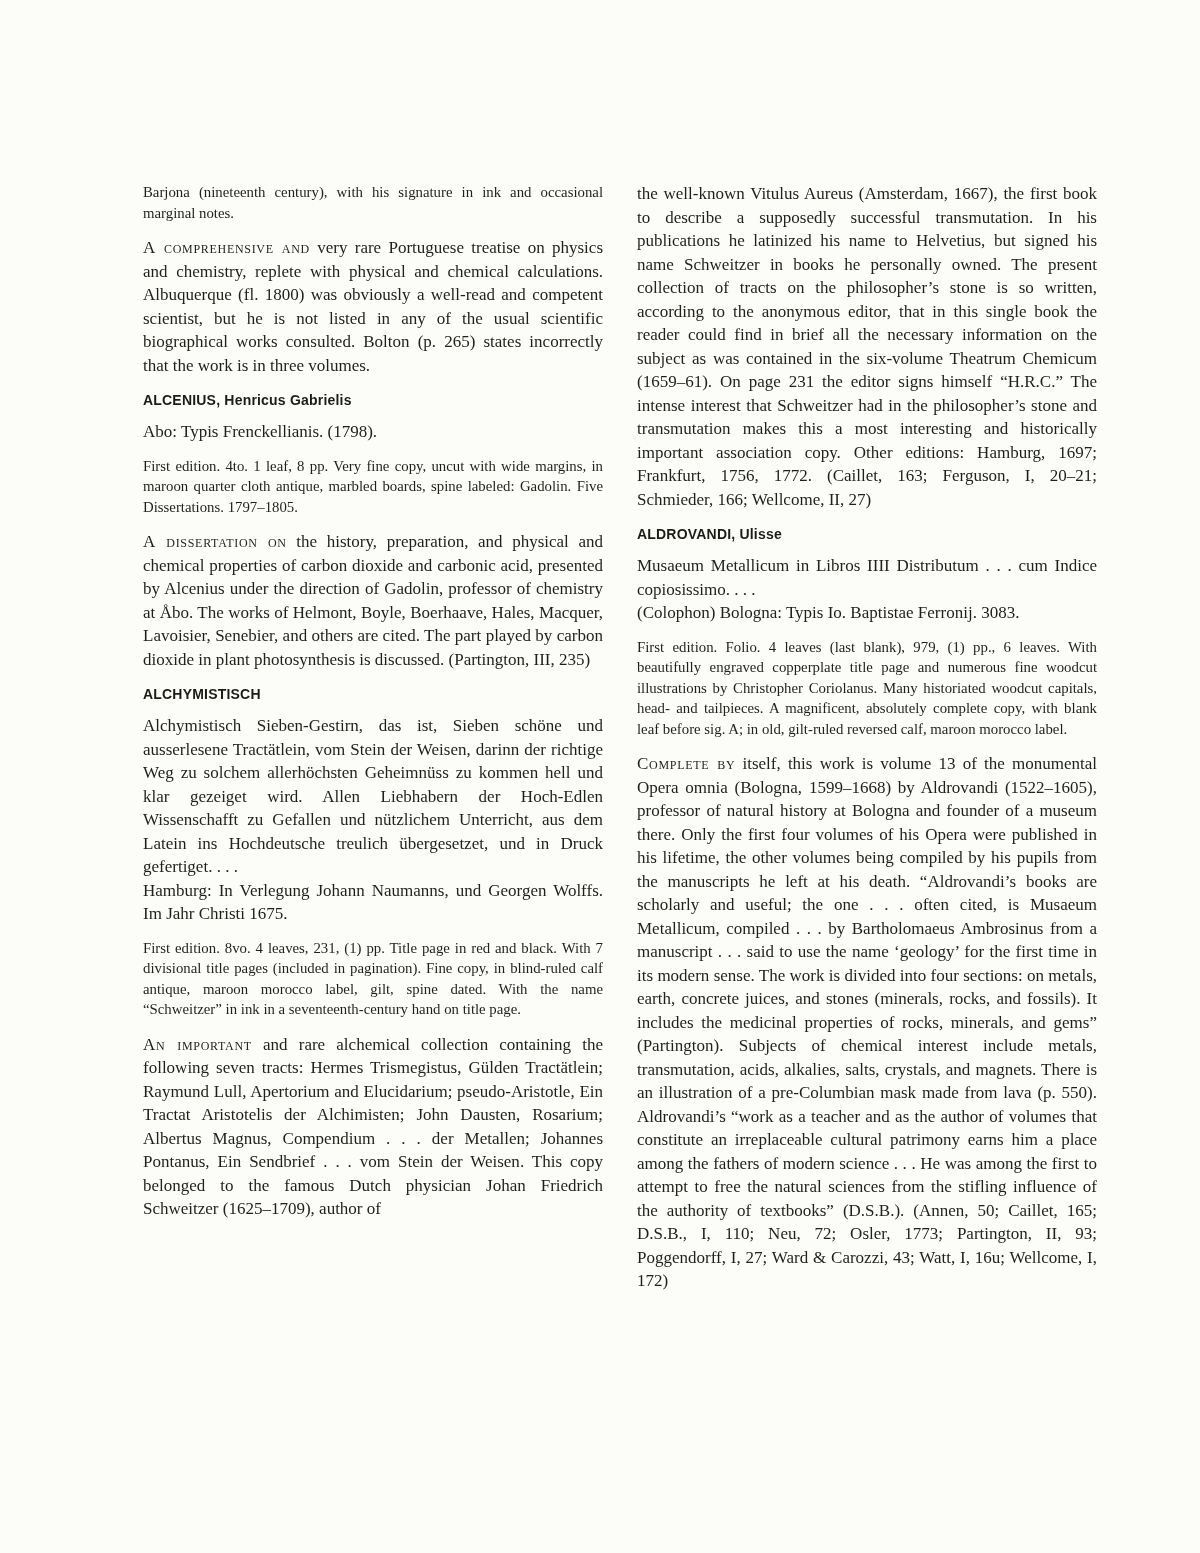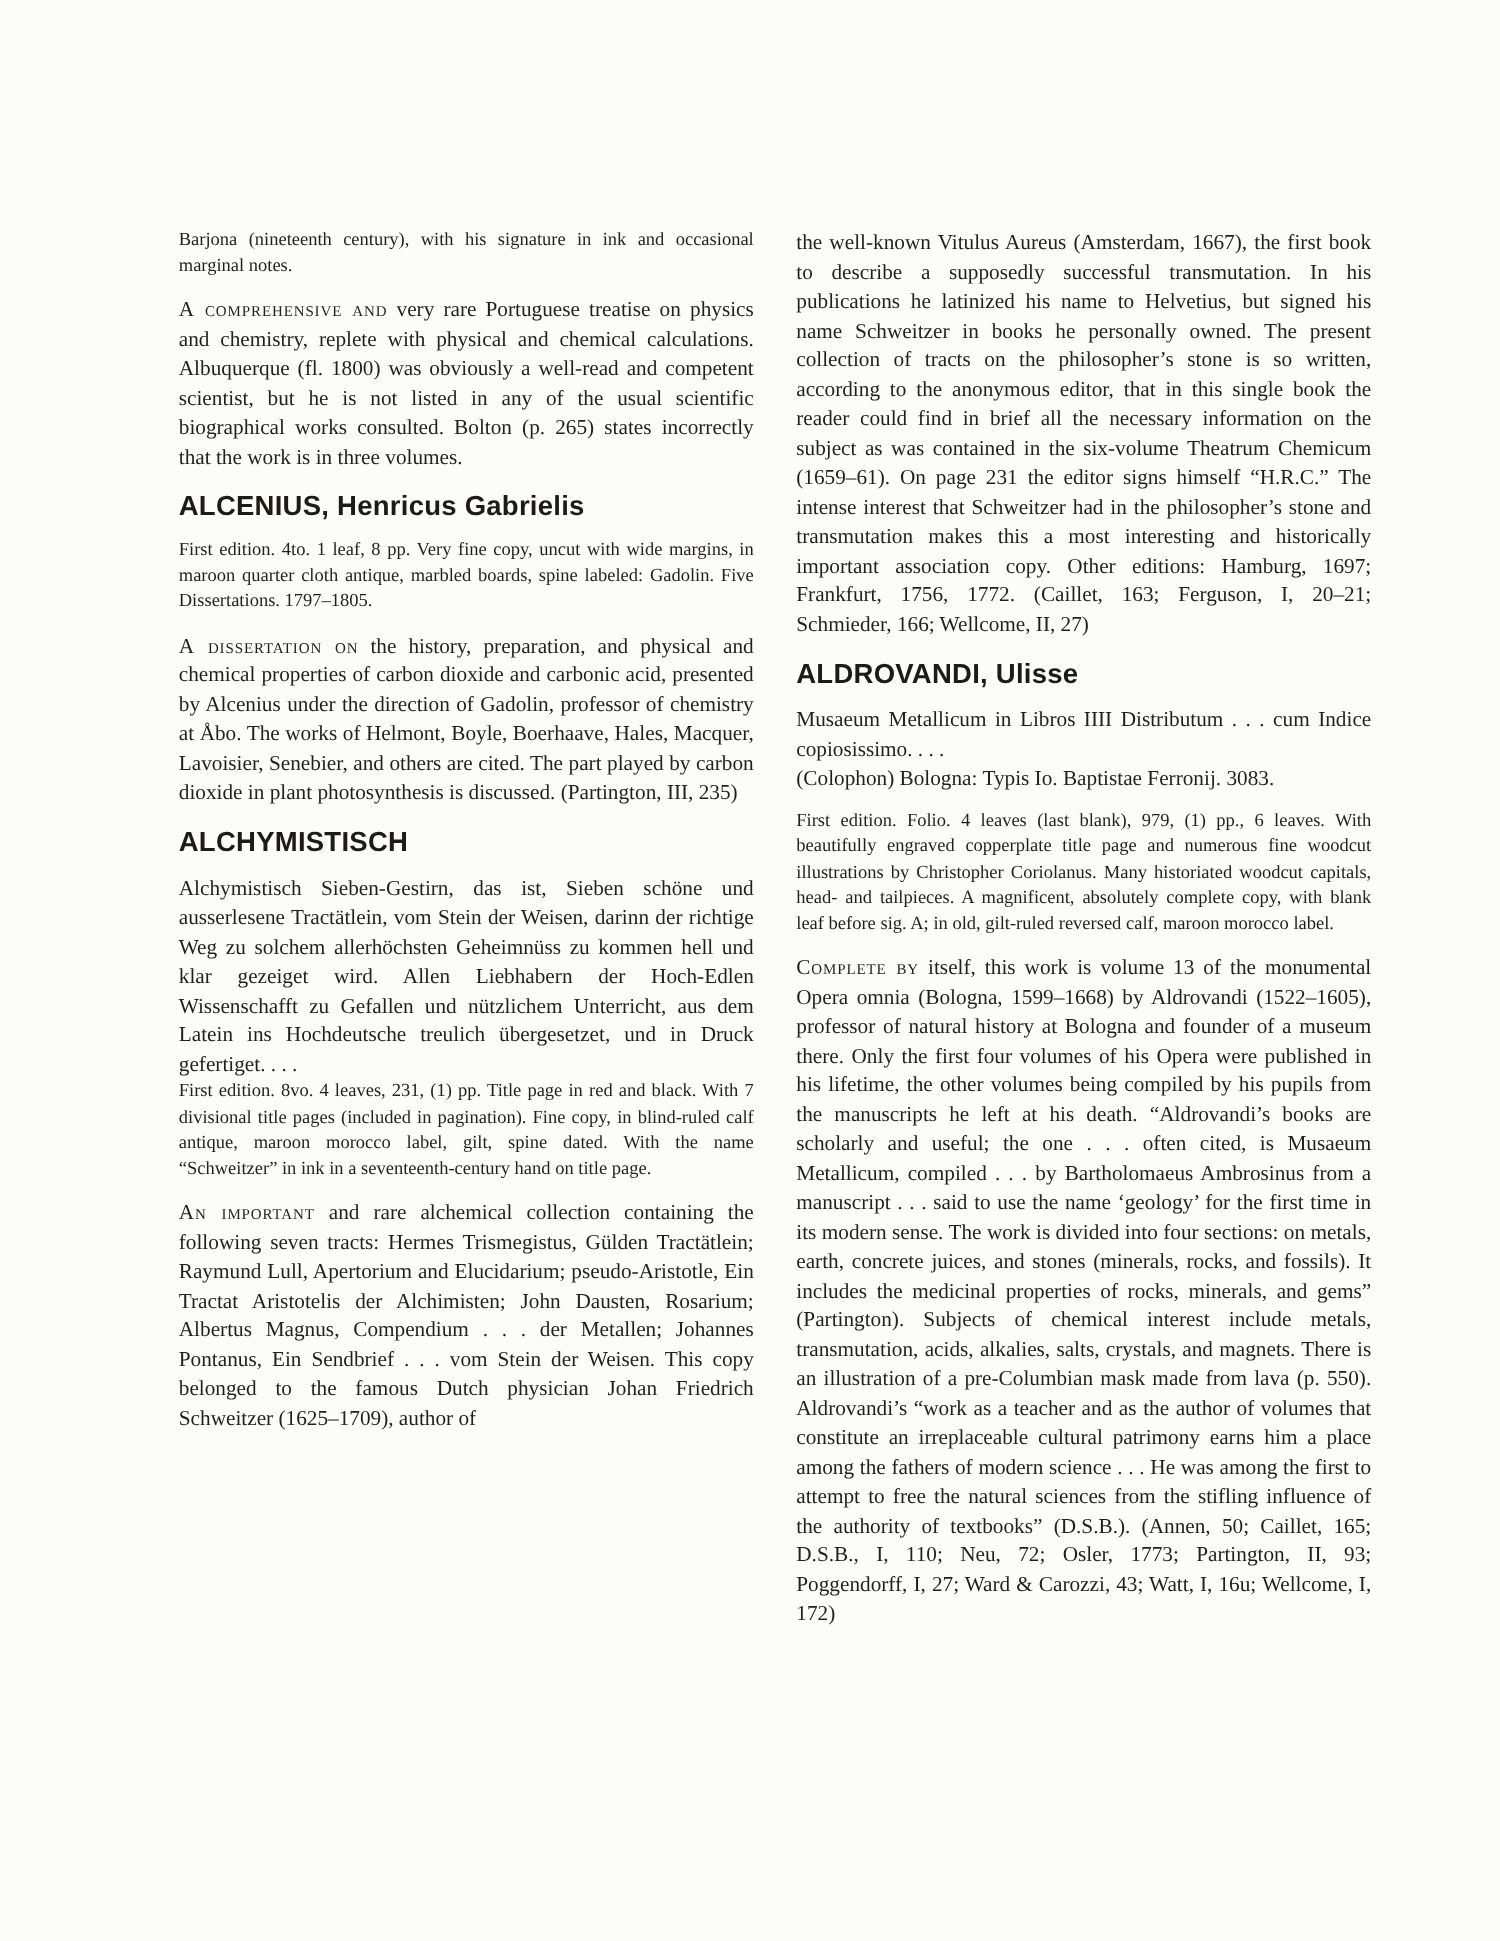--- a/index.html
+++ b/index.html
@@ -65,21 +65,21 @@
     line-height: 23.5px;
     margin: 0 0 12px 0;
   }
   .blk-biblio {
     font-size: 14.8px;
     line-height: 20.5px;
     margin: 0 0 13px 0;
   }
   h2.blk-heading {
     font-family: "Liberation Sans", sans-serif;
-    font-size: 22px;
+    font-size: 14px;
     font-weight: 700;
     letter-spacing: 0.2px;
     margin: 15px 0 12px 0;
     text-align: left;
     color: #1d1b16;
   }
   .rn { font-style: normal; }
   .ri { }
   .rsc { font-variant: small-caps; letter-spacing: 0.7px; }
   .rlead { letter-spacing: 0.7px; }
@@ -87,24 +87,26 @@
 </head>
 <body>
 
 <div class="page">
 
   <main class="columns">
     <section class="col" id="col-left">
         <p class="blk blk-biblio">Barjona (nineteenth century), with his signature in ink and occasional marginal notes.</p>
         <p class="blk blk-discussion"><span class="rlead">A</span><span class="rsc"> comprehensive and</span><span class="rn"> very rare Portuguese treatise on physics and chemistry, replete with physical and chemical calculations. Albuquerque (fl. 1800) was obviously a well-read and competent scientist, but he is not listed in any of the usual scientific biographical works consulted. Bolton (p. 265) states incorrectly that the work is in three volumes.</span></p>
         <h2 class="blk blk-heading">ALCENIUS, Henricus Gabrielis</h2>
+        <p class="blk blk-imprint">Abo: Typis Frenckellianis. (1798).</p>
         <p class="blk blk-biblio">First edition. 4to. 1 leaf, 8 pp. Very fine copy, uncut with wide margins, in maroon quarter cloth antique, marbled boards, spine labeled: Gadolin. Five Dissertations. 1797–1805.</p>
         <p class="blk blk-discussion"><span class="rlead">A</span><span class="rsc"> dissertation on</span><span class="rn"> the history, preparation, and physical and chemical properties of carbon dioxide and carbonic acid, presented by Alcenius under the direction of Gadolin, professor of chemistry at Åbo. The works of Helmont, Boyle, Boerhaave, Hales, Macquer, Lavoisier, Senebier, and others are cited. The part played by carbon dioxide in plant photosynthesis is discussed. (Partington, III, 235)</span></p>
         <h2 class="blk blk-heading">ALCHYMISTISCH</h2>
         <p class="blk blk-title"><span class="ri">Alchymistisch Sieben-Gestirn, das ist, Sieben schöne und ausserlesene Tractätlein, vom Stein der Weisen, darinn der richtige Weg zu solchem allerhöchsten Geheimnüss zu kommen hell und klar gezeiget wird. Allen Liebhabern der Hoch-Edlen Wissenschafft zu Gefallen und nützlichem Unterricht, aus dem Latein ins Hochdeutsche treulich übergesetzet, und in Druck gefertiget. . . .</span></p>
+        <p class="blk blk-imprint">Hamburg: In Verlegung Johann Naumanns, und Georgen Wolffs. Im Jahr Christi 1675.</p>
         <p class="blk blk-biblio">First edition. 8vo. 4 leaves, 231, (1) pp. Title page in red and black. With 7 divisional title pages (included in pagination). Fine copy, in blind-ruled calf antique, maroon morocco label, gilt, spine dated. With the name “Schweitzer” in ink in a seventeenth-century hand on title page.</p>
         <p class="blk blk-discussion"><span class="rlead">A</span><span class="rsc">n important</span><span class="rn"> and rare alchemical collection containing the following seven tracts: Hermes Trismegistus, </span><span class="ri">Gülden Tractätlein</span><span class="rn">; Raymund Lull, </span><span class="ri">Apertorium</span><span class="rn"> and </span><span class="ri">Elucidarium</span><span class="rn">; pseudo-Aristotle, </span><span class="ri">Ein Tractat Aristotelis der Alchimisten</span><span class="rn">; John Dausten, </span><span class="ri">Rosarium</span><span class="rn">; Albertus Magnus, </span><span class="ri">Compendium . . . der Metallen</span><span class="rn">; Johannes Pontanus, </span><span class="ri">Ein Sendbrief . . . vom Stein der Weisen</span><span class="rn">. This copy belonged to the famous Dutch physician Johan Friedrich Schweitzer (1625–1709), author of</span></p>
       </section>
     <section class="col" id="col-right">
         <p class="blk blk-discussion"><span class="rn">the well-known </span><span class="ri">Vitulus Aureus</span><span class="rn"> (Amsterdam, 1667), the first book to describe a supposedly successful transmutation. In his publications he latinized his name to Helvetius, but signed his name Schweitzer in books he personally owned. The present collection of tracts on the philosopher’s stone is so written, according to the anonymous editor, that in this single book the reader could find in brief all the necessary information on the subject as was contained in the six-volume </span><span class="ri">Theatrum Chemicum</span><span class="rn"> (1659–61). On page 231 the editor signs himself “H.R.C.” The intense interest that Schweitzer had in the philosopher’s stone and transmutation makes this a most interesting and historically important association copy. Other editions: Hamburg, 1697; Frankfurt, 1756, 1772. (Caillet, 163; Ferguson, I, 20–21; Schmieder, 166; Wellcome, II, 27)</span></p>
         <h2 class="blk blk-heading">ALDROVANDI, Ulisse</h2>
         <p class="blk blk-title"><span class="ri">Musaeum Metallicum in Libros IIII Distributum . . . cum Indice copiosissimo. . . .</span></p>
         <p class="blk blk-imprint">(Colophon) Bologna: Typis Io. Baptistae Ferronij. 3083.</p>
         <p class="blk blk-biblio">First edition. Folio. 4 leaves (last blank), 979, (1) pp., 6 leaves. With beautifully engraved copperplate title page and numerous fine woodcut illustrations by Christopher Coriolanus. Many historiated woodcut capitals, head- and tailpieces. A magnificent, absolutely complete copy, with blank leaf before sig. A; in old, gilt-ruled reversed calf, maroon morocco label.</p>
         <p class="blk blk-discussion"><span class="rlead">C</span><span class="rsc">omplete by</span><span class="rn"> itself, this work is volume 13 of the monumental </span><span class="ri">Opera omnia</span><span class="rn"> (Bologna, 1599–1668) by Aldrovandi (1522–1605), professor of natural history at Bologna and founder of a museum there. Only the first four volumes of his </span><span class="ri">Opera</span><span class="rn"> were published in his lifetime, the other volumes being compiled by his pupils from the manuscripts he left at his death. “Aldrovandi’s books are scholarly and useful; the one . . . often cited, is </span><span class="ri">Musaeum Metallicum</span><span class="rn">, compiled . . . by Bartholomaeus Ambrosinus from a manuscript . . . said to use the name ‘geology’ for the first time in its modern sense. The work is divided into four sections: on metals, earth, concrete juices, and stones (minerals, rocks, and fossils). It includes the medicinal properties of rocks, minerals, and gems” (Partington). Subjects of chemical interest include metals, transmutation, acids, alkalies, salts, crystals, and magnets. There is an illustration of a pre-Columbian mask made from lava (p. 550). Aldrovandi’s “work as a teacher and as the author of volumes that constitute an irreplaceable cultural patrimony earns him a place among the fathers of modern science . . . He was among the first to attempt to free the natural sciences from the stifling influence of the authority of textbooks” (D.S.B.). (Annen, 50; Caillet, 165; D.S.B., I, 110; Neu, 72; Osler, 1773; Partington, II, 93; Poggendorff, I, 27; Ward &amp; Carozzi, 43; Watt, I, 16u; Wellcome, I, 172)</span></p>

